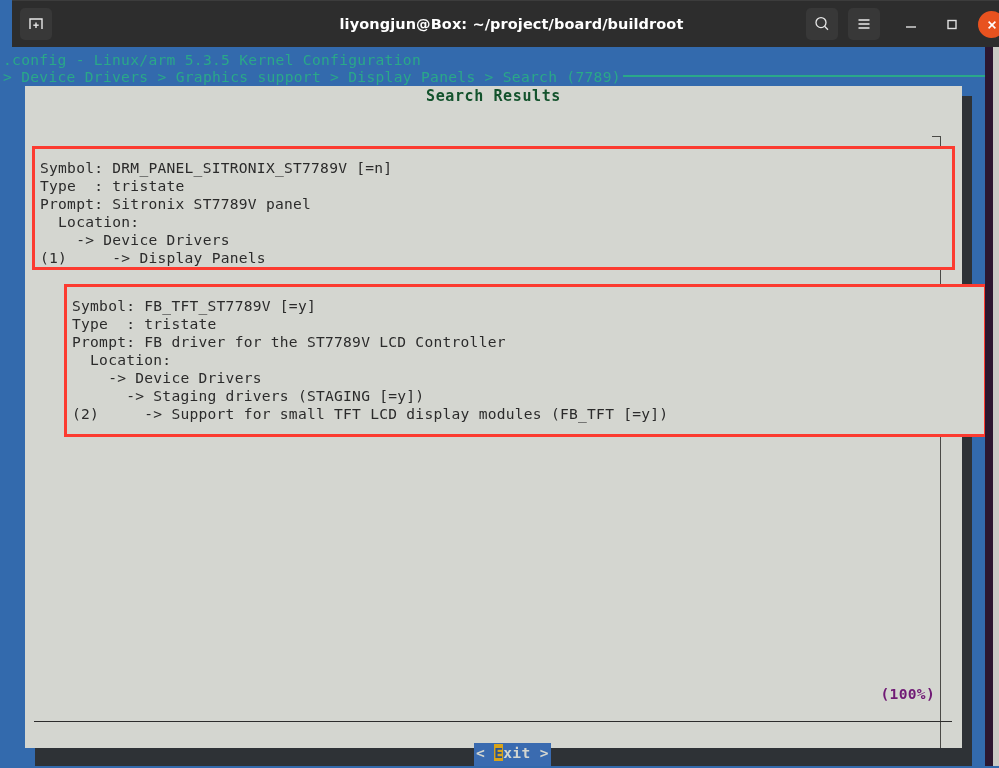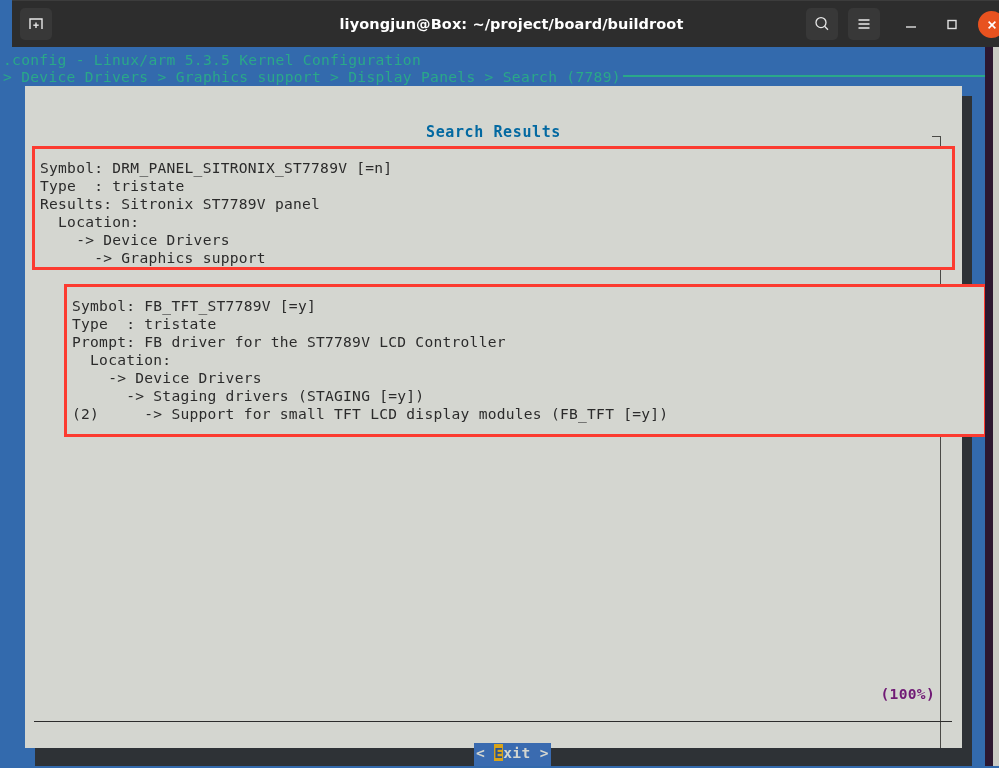--- a/index.html
+++ b/index.html
@@ -152,26 +152,25 @@
     width: 10px;
     height: 652px;
     background: #2e3236;
   }
 
   #dialog-title {
     position: absolute;
     left: 0; top: 1px;
     width: 937px;
     text-align: center;
-    color: #0369a1;
+    color: #14532d;
     font-family: "DejaVu Sans Mono", monospace;
     font-weight: bold;
     font-size: 15px;
     letter-spacing: 0.6px;
-    margin-top: 36px;
   }
 
   
   #sb-top {
     position: absolute;
     left: 907px; top: 50px;
     width: 9px; height: 1px;
     background: #4a4a46;
   }
   #sb-track {
@@ -316,24 +315,23 @@
     <div id="dialog">
 
       <div id="dialog-title">Search Results</div>
 
       <div id="sb-top"></div>
       <div id="sb-track"></div>
 
       <div class="result-block" id="block-1">
         <div class="res-line">Symbol: DRM_PANEL_SITRONIX_ST7789V [=n]</div>
         <div class="res-line">Type  : tristate</div>
-        <div class="res-line">Results: Sitronix ST7789V panel</div>
+        <div class="res-line">Prompt: Sitronix ST7789V panel</div>
         <div class="res-line">  Location:</div>
         <div class="res-line">    -&gt; Device Drivers</div>
-        <div class="res-line">      -&gt; Graphics support</div>
         <div class="res-line">(1)     -&gt; Display Panels</div>
 
       </div>
 
       <div class="result-block" id="block-2">
         <div class="res-line">Symbol: FB_TFT_ST7789V [=y]</div>
         <div class="res-line">Type  : tristate</div>
         <div class="res-line">Prompt: FB driver for the ST7789V LCD Controller</div>
         <div class="res-line">  Location:</div>
         <div class="res-line">    -&gt; Device Drivers</div>

